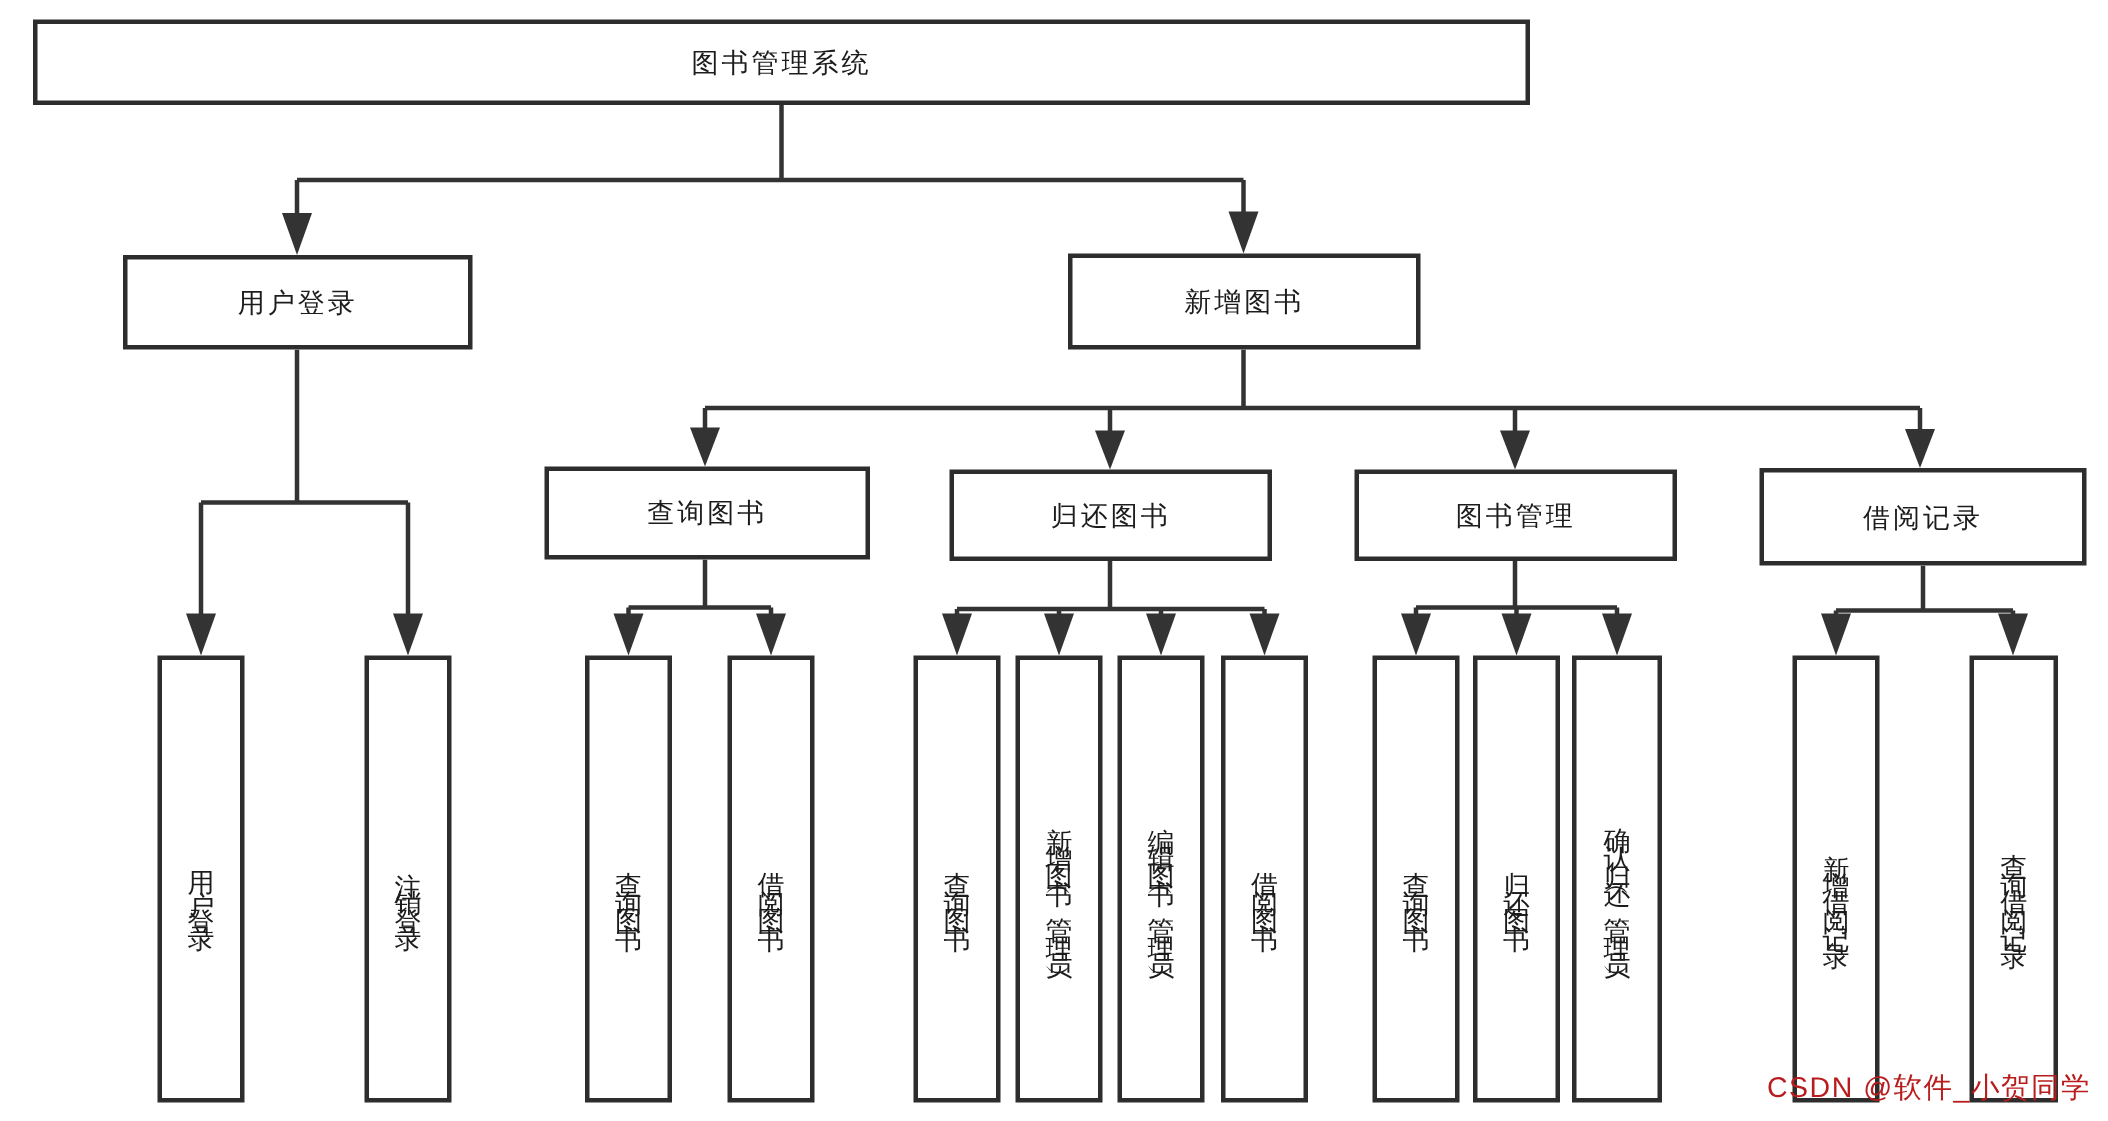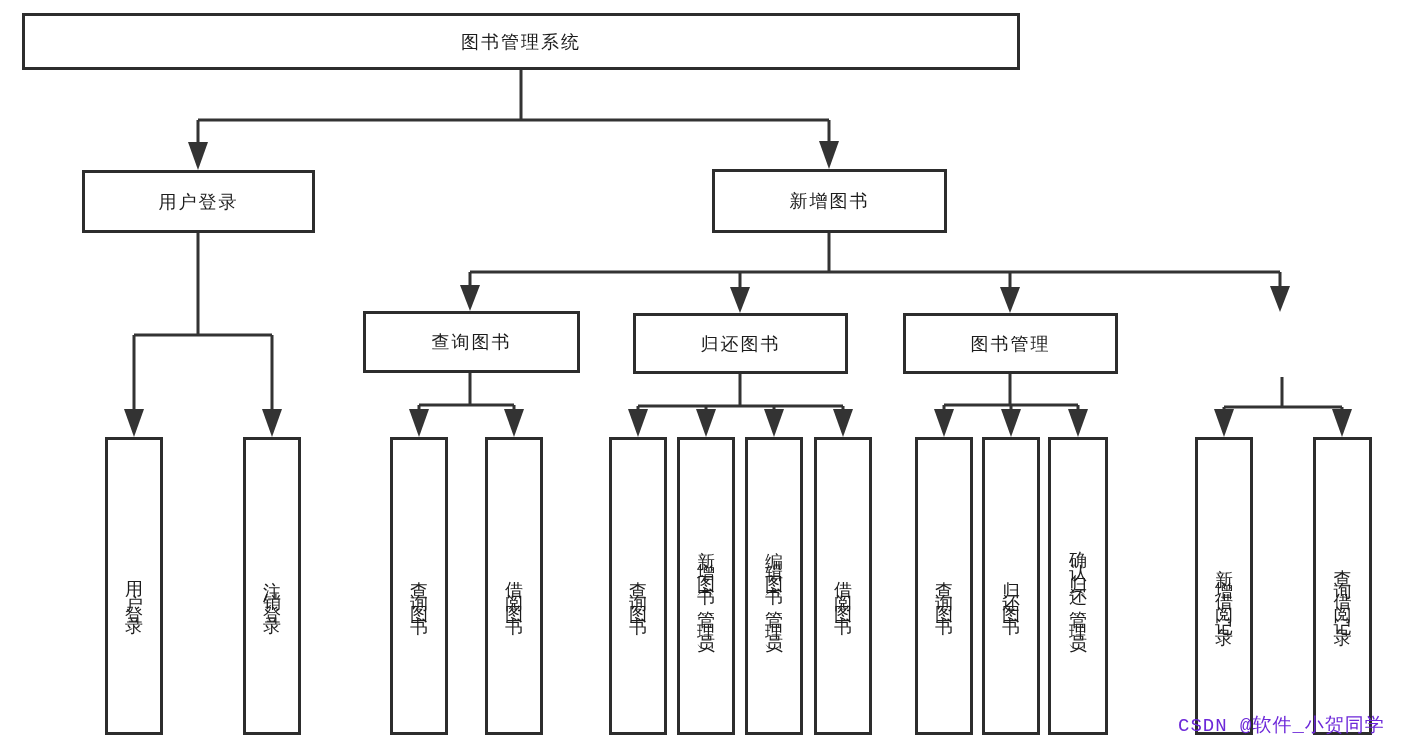--- a/index.html
+++ b/index.html
@@ -33,22 +33,22 @@
   #l-bor1   {left:609px;}
   #l-bor2   {left:677px;}
   #l-bor3   {left:745px;}
   #l-bor4   {left:814px;}
   #l-cur1   {left:915px;}
   #l-cur2   {left:982px;}
   #l-cur3   {left:1048px;width:60px;}
   #l-recd1  {left:1195px;}
   #l-recd2  {left:1313px;width:59px;}
   .watermark{
-    position:absolute;left:1178px;top:712px;font-size:19px;color:#6d28d9;
-    letter-spacing:1px;white-space:nowrap;z-index:6;font-family:Liberation Mono, monospace;
+    position:absolute;left:1178px;top:712px;font-size:19px;color:#b91c1c;
+    letter-spacing:1px;white-space:nowrap;z-index:6;
   }
   .b{z-index:2;}
 </style>
 </head>
 <body>
 
 <div class="stage">
 
   <svg class="wires" viewBox="0 0 1405 747" xmlns="http://www.w3.org/2000/svg">
     <g stroke="#333333" stroke-width="3" fill="none">
@@ -94,20 +94,21 @@
   </svg>
 
   <div class="b h" id="p-root">图书管理系统</div>
 
   <div class="b h" id="p-login">用户登录</div>
   <div class="b h" id="p-mgmt">新增图书</div>
 
   <div class="b h" id="p-rec">查询图书</div>
   <div class="b h" id="p-bor">归还图书</div>
   <div class="b h" id="p-cur">图书管理</div>
+  <div class="b h" id="p-recd">借阅记录</div>
 
   <div class="b v leaf" id="l-login1">用户登录</div>
   <div class="b v leaf" id="l-login2">注销登录</div>
 
   <div class="b v leaf" id="l-rec1">查询图书</div>
   <div class="b v leaf" id="l-rec2">借阅图书</div>
 
   <div class="b v leaf" id="l-bor1">查询图书</div>
   <div class="b v leaf" id="l-bor2">新增图书（管理员）</div>
   <div class="b v leaf" id="l-bor3">编辑图书（管理员）</div>

